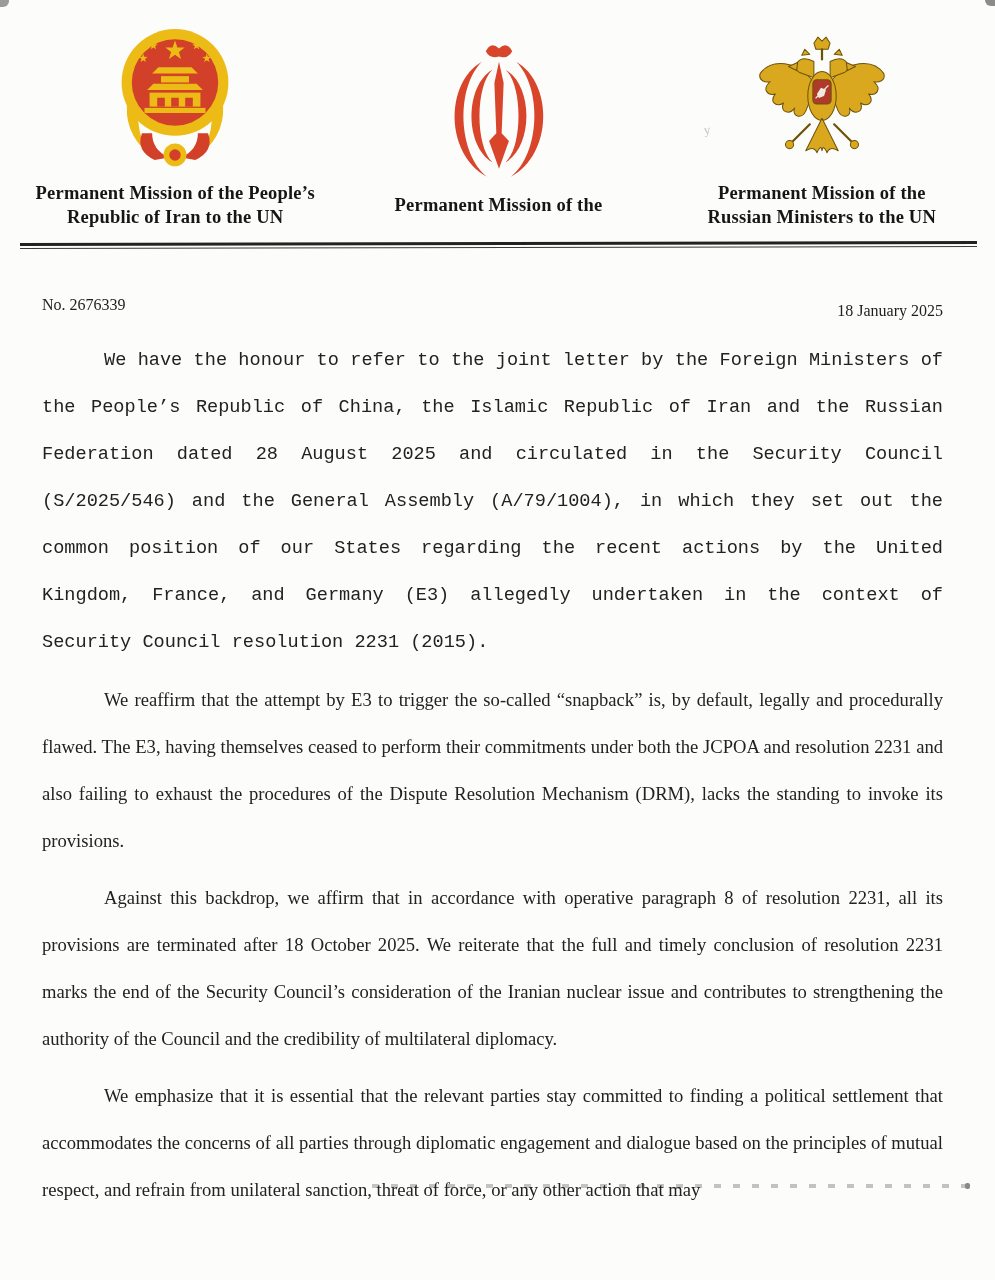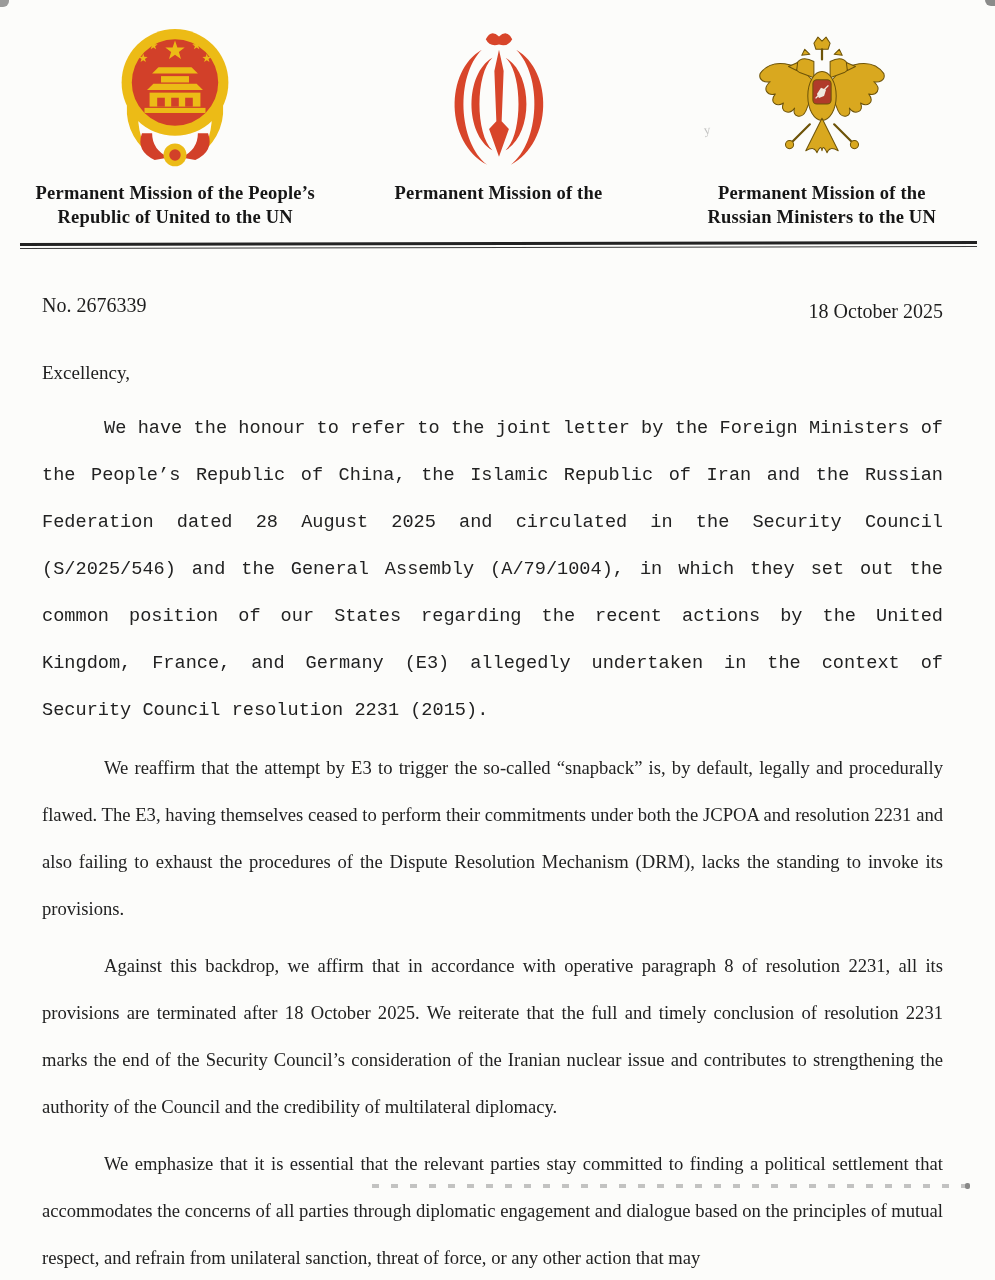--- a/index.html
+++ b/index.html
@@ -9,21 +9,21 @@
     margin:0 auto;
     background:#fcfcfa;
     overflow:hidden;
     font-family:"Liberation Serif","DejaVu Serif",serif;
     color:#1e1e1e;
   }
   
   .letterhead{
     display:flex;
     justify-content:space-between;
-    align-items:flex-start;
+    align-items:center;
     padding:24px 14px 0 16px;
   }
   .mission{
     display:flex;flex-direction:column;align-items:center;
     width:33%;
   }
   .emblem{
     height:150px;display:flex;align-items:flex-end;justify-content:center;
   }
   .mission-title{
@@ -40,21 +40,21 @@
     height:2px;
     border-top:3px solid #222;
     border-bottom:1.5px solid #3a3a3a;
     transform:rotate(-0.12deg);
   }
   
   .letter-body{padding:0 52px 0 42px;}
   .ref-row{
     margin-top:45px;
     display:flex;justify-content:space-between;
-    font-size:20px;line-height:24px;
+    font-size:16px;line-height:24px;
   }
   .date{transform:translateY(6px);}
   .salutation{
     margin:44px 0 0 0;
     font-size:19px;line-height:24px;
   }
   .para{
     margin:10px 0 0 0;
     font-size:18.6px;
     line-height:47px;
@@ -125,21 +125,21 @@
           <rect class="c-red" x="47" y="58" width="6" height="7"></rect>
           <rect class="c-red" x="58" y="58" width="6" height="7"></rect>
           <rect class="c-gold" x="26" y="66" width="48" height="4"></rect>
 
           <circle class="c-gold" cx="50" cy="103" r="9"></circle>
           <circle class="c-red" cx="50" cy="103" r="4.5"></circle>
         </svg>
       </div>
       <div class="mission-title">
         <div>Permanent Mission of the People’s</div>
-        <div>Republic of United to the UN</div>
+        <div>Republic of Iran to the UN</div>
       </div>
     </div>
 
     <div class="mission">
       <div class="emblem">
         <svg viewBox="0 0 100 112" width="134" height="148" aria-hidden="true">
 
           <path class="i-red" d="M40,10 q4,-8 10,-2 q6,-6 10,2 q-3,6 -10,4 q-7,2 -10,-4 Z"></path>
 
           <path class="i-red" d="M37,18 C9,34 9,88 41,105 C19,88 17,38 37,18 Z"></path>
@@ -193,24 +193,23 @@
       </div>
     </div>
 
   </header>
 
   <div class="rule"></div>
 
   <main class="letter-body">
     <div class="ref-row">
       <span class="ref">No. 2676339</span>
-      <span class="date">18 October 2025</span>
-    </div>
-
-    <p class="salutation">Excellency,</p>
+      <span class="date">18 January 2025</span>
+    </div>
+
 
     <p class="para first">We have the honour to refer to the joint letter by the Foreign Ministers of the People’s Republic of China, the Islamic Republic of Iran and the Russian Federation dated 28 August 2025 and circulated in the Security Council (S/2025/546) and the General Assembly (A/79/1004), in which they set out the common position of our States regarding the recent actions by the United Kingdom, France, and Germany (E3) allegedly undertaken in the context of Security Council resolution 2231 (2015).</p>
     <p class="para">We reaffirm that the attempt by E3 to trigger the so-called “snapback” is, by default, legally and procedurally flawed. The E3, having themselves ceased to perform their commitments under both the JCPOA and resolution 2231 and also failing to exhaust the procedures of the Dispute Resolution Mechanism (DRM), lacks the standing to invoke its provisions.</p>
     <p class="para">Against this backdrop, we affirm that in accordance with operative paragraph 8 of resolution 2231, all its provisions are terminated after 18 October 2025. We reiterate that the full and timely conclusion of resolution 2231 marks the end of the Security Council’s consideration of the Iranian nuclear issue and contributes to strengthening the authority of the Council and the credibility of multilateral diplomacy.</p>
     <p class="para">We emphasize that it is essential that the relevant parties stay committed to finding a political settlement that accommodates the concerns of all parties through diplomatic engagement and dialogue based on the principles of mutual respect, and refrain from unilateral sanction, threat of force, or any other action that may</p>
   </main>
 
   <div class="bottom-crop-line"></div>
 
 </div>

